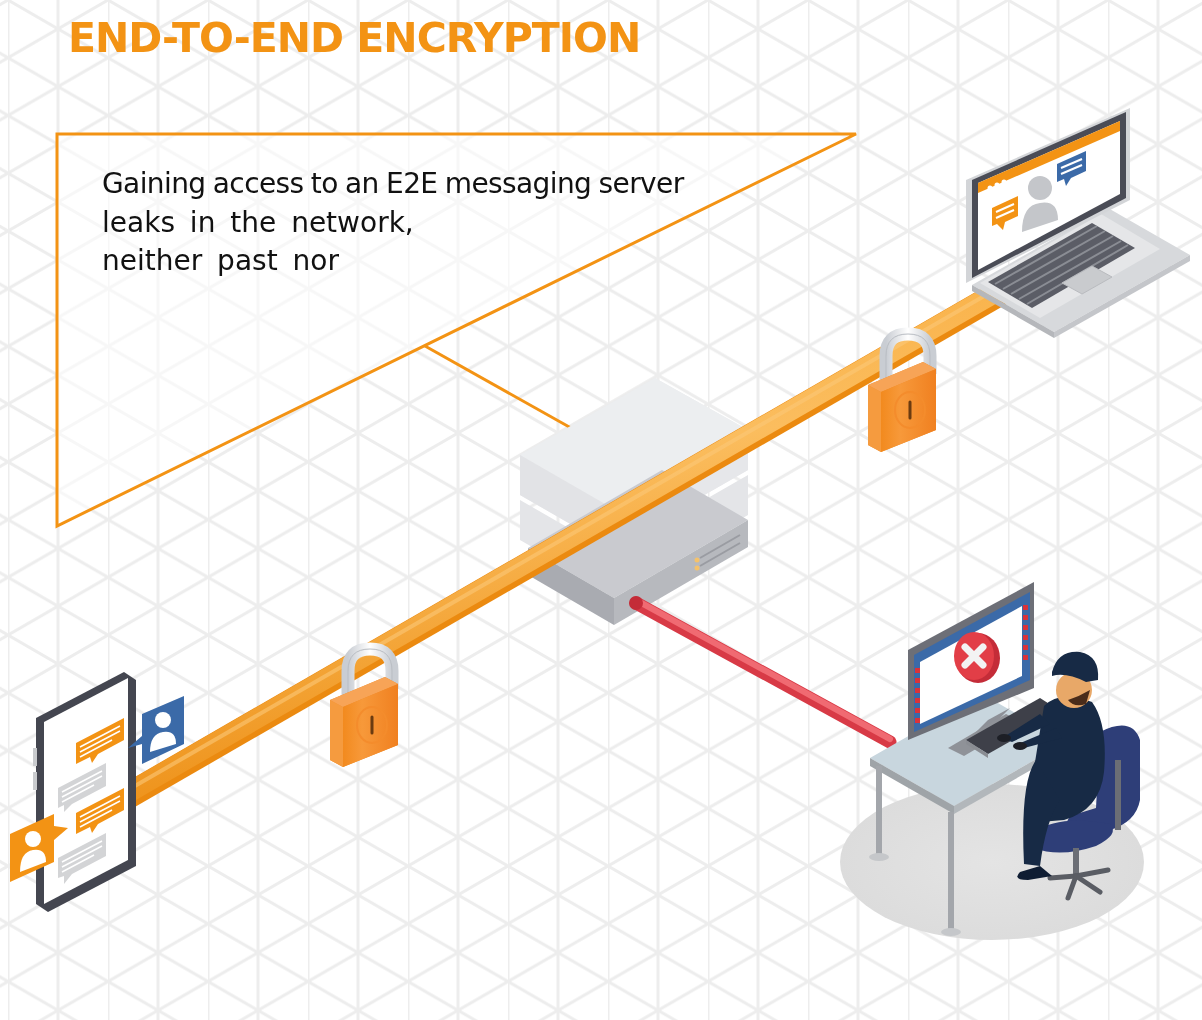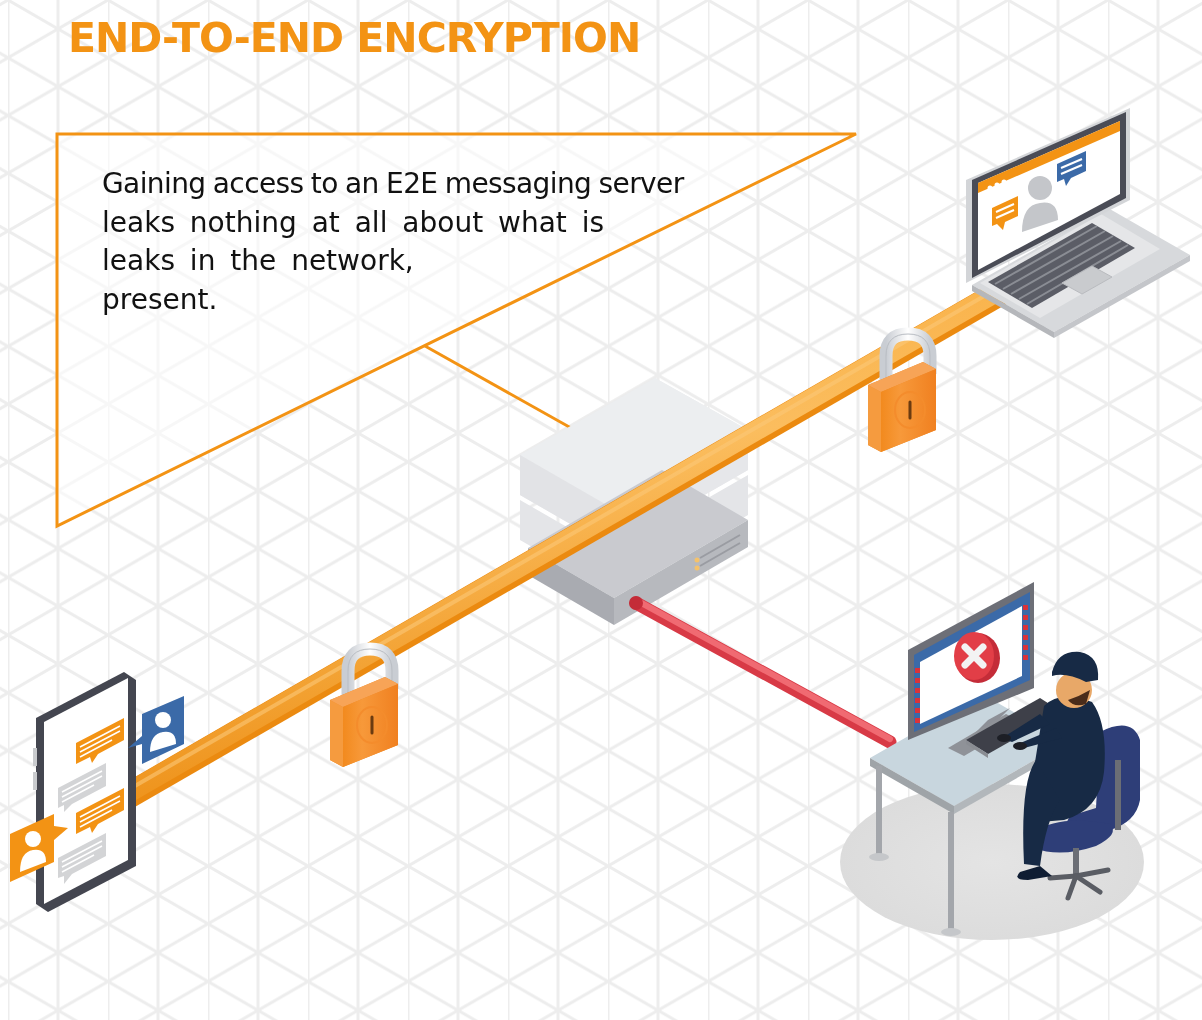--- a/index.html
+++ b/index.html
@@ -268,16 +268,15 @@
     <ellipse cx="1074" cy="690" rx="18" ry="18" fill="#e8a868"></ellipse>
     <path d="M1068,700 Q1074,708 1086,704 L1090,690 Q1080,696 1068,700 Z" fill="#4a2c1a"></path>
     <path d="M1052,672 Q1058,650 1080,652 Q1100,656 1098,680 L1086,682 Q1066,672 1052,676 Z" fill="#172a45"></path>
   </g>
 </svg>
 
 <h1 class="title">END-TO-END ENCRYPTION</h1>
 
 <p class="desc">
   <span>Gaining access to an E2E messaging server</span>
-  <span>leaks nothing at all about what is</span>
   <span>leaks in the network,</span>
-  <span>present.</span>
+  <span>neither past nor</span>
 </p>
 
 </body></html>

